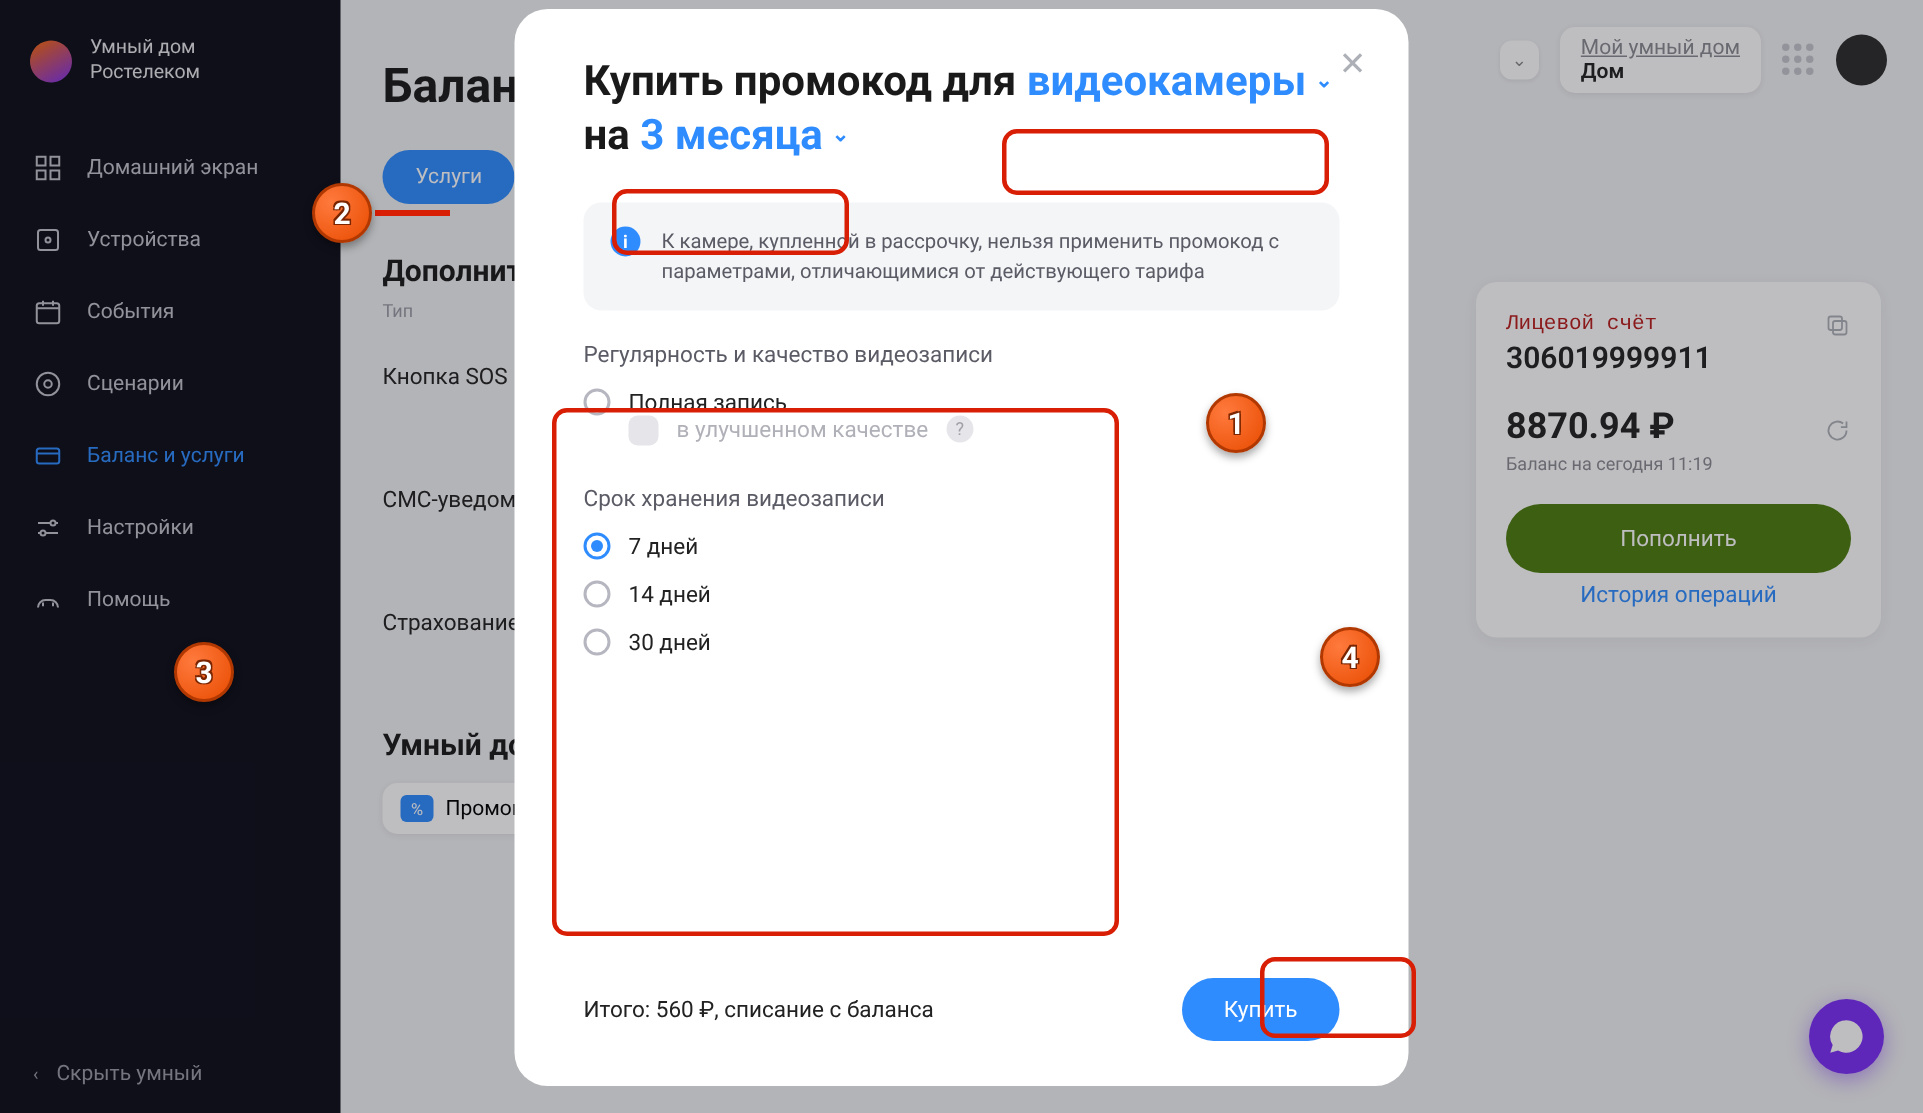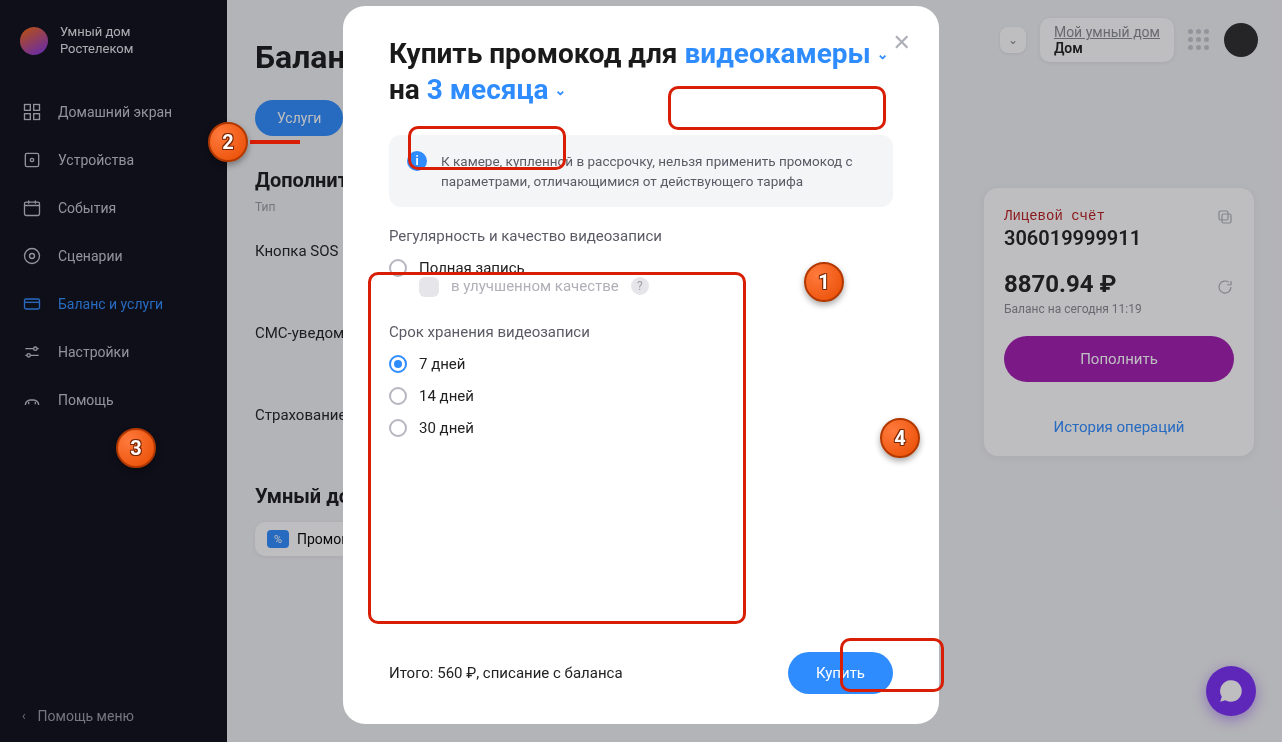--- a/index.html
+++ b/index.html
@@ -38,22 +38,22 @@
 .section-h2 { font-size: 20px; font-weight: 700; color: #1a1a1a; margin-top: 60px; }
 .promo-pill { display:inline-flex; align-items:center; gap:8px; background:#fff; border-radius:10px; padding:8px 12px; margin-top:14px; box-shadow:0 1px 4px rgba(0,0,0,.06); font-size:14px;}
 .promo-pill .pct { width:22px; height:18px; background:#2f8cff; border-radius:4px; color:#fff; font-size:11px; display:flex; align-items:center; justify-content:center;}
 
 
 .right-card { position:absolute; top:188px; right:28px; width:270px; background:#fff; border-radius:14px; padding:20px; box-shadow:0 2px 10px rgba(0,0,0,.05);}
 .rc-label { font-size:14px; color:#b91c1c;font-family:Liberation Mono, monospace; }
 .rc-acct { font-size:20px; font-weight:600; color:#222; margin-top:2px;}
 .rc-bal { font-size:24px; font-weight:700; color:#222; margin-top:20px;}
 .rc-sub { font-size:12px; color:#8a8a92; margin-top:4px;}
-.rc-btn { background:#a21caf; color:#fff; border:none; border-radius:24px; width:100%; padding:14px; font-size:15px; margin-top:20px; cursor:pointer;}
-.rc-link { color:#2f8cff; font-size:15px; text-align:center; margin-top:36px; cursor:pointer;}
+.rc-btn { background:#4d7c0f; color:#fff; border:none; border-radius:24px; width:100%; padding:14px; font-size:15px; margin-top:20px; cursor:pointer;}
+.rc-link { color:#2f8cff; font-size:15px; text-align:center; margin-top:5px; cursor:pointer;}
 .copy-ic, .ref-ic { position:absolute; right:20px; color:#aeb0b8; cursor:pointer; }
 .copy-ic { top:20px; } .ref-ic { top:90px; }
 
 
 .fab { position:absolute; right:26px; bottom:26px; width:50px; height:50px; border-radius:50%; background:#7b2ff7; display:flex; align-items:center; justify-content:center; box-shadow:0 4px 14px rgba(123,47,247,.45); cursor:pointer;}
 .fab svg { width:26px; height:26px; fill:#fff; }
 
 
 .overlay { position:absolute; inset:0; background:rgba(20,20,30,.28); display:flex; justify-content:center; padding-top:6px; }
 .modal { width:596px; background:#fff; border-radius:22px; padding:30px 46px 24px 46px; position:relative; height:718px; }
@@ -141,21 +141,21 @@
     </div>
     <div class="nav-item">
       <span class="nav-icon"><svg viewBox="0 0 24 24">
             <path d="M4 18a6 6 0 0 1 6-6h4a6 6 0 0 1 6 6"></path>
             <path d="M8 14v3M16 14v3"></path>
           </svg></span>
       <span>Помощь</span>
     </div>
     <div class="sidebar-footer">
       <span class="chev">‹</span>
-      <span>Помощь меню</span>
+      <span>Скрыть умный</span>
     </div>
   </aside>
 
   <main class="main">
     <div class="top-row">
       <div class="chev-gen">⌄</div>
       <div class="home-badge">
         <div class="sm">Мой умный дом</div>
         <div class="lg">Дом</div>
       </div>

